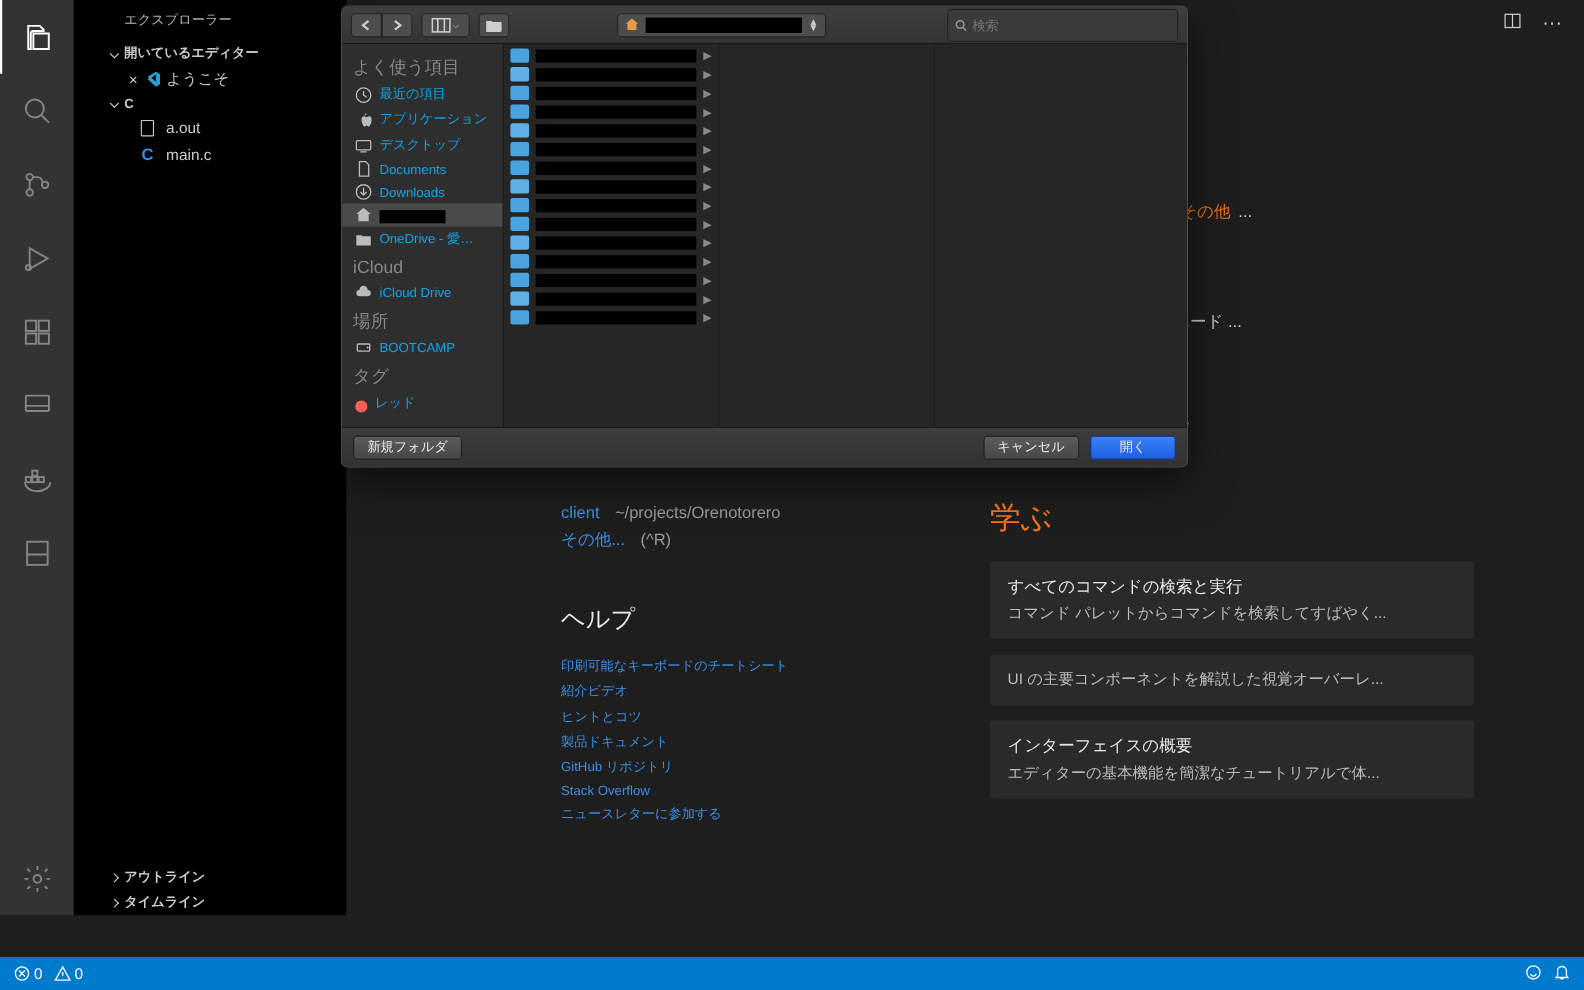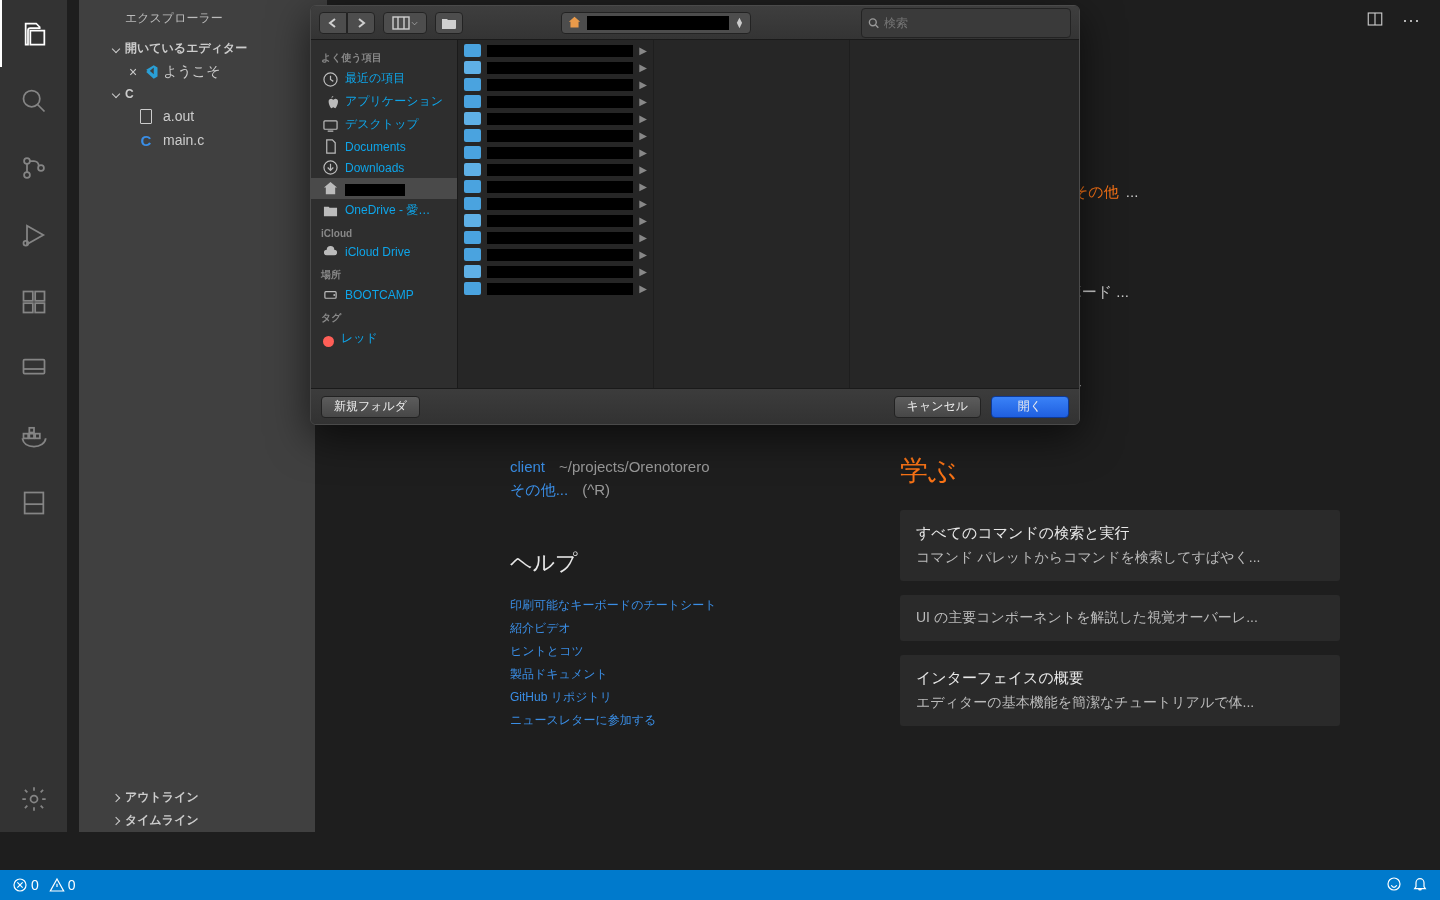--- a/index.html
+++ b/index.html
@@ -7,21 +7,21 @@
 
 
 .activitybar { position:absolute; left:0; top:0; width:67px; height:832px; background:#333333; display:flex; flex-direction:column; }
 .activitybar .top { flex:1; }
 .activitybar .icon { width:67px; height:67px; display:flex; align-items:center; justify-content:center; cursor:pointer; }
 .activitybar .icon svg { width:28px; height:28px; stroke:#858585; fill:none; stroke-width:1.5; }
 .activitybar .icon.active { border-left:2px solid #fff; }
 .activitybar .icon.active svg { stroke:#fff; }
 
 
-.sidebar { position:absolute; left:79px; top:0; width:248px; height:832px; background:#404040; color:#ccc;padding-left:28px; }
+.sidebar { position:absolute; left:67px; top:0; width:248px; height:832px; background:#000000; color:#ccc;padding-left:28px; }
 .sidebar-title { padding:10px 18px; font-size:12px; color:#bbb; }
 .section-header { display:flex; align-items:center; gap:4px; padding:3px 6px; font-size:12px; font-weight:700; color:#ccc; cursor:pointer; }
 .section-header .chev { display:inline-block; transform:rotate(45deg); border-right:1.5px solid #ccc; border-bottom:1.5px solid #ccc; width:6px; height:6px; margin-right:2px; }
 .file-item { display:flex; align-items:center; gap:8px; padding:3px 18px 3px 30px; font-size:14px; cursor:pointer; }
 .file-item.open { padding-left:22px; gap:4px; }
 .file-item .close-x { color:#ccc; font-size:14px; }
 .file-icon { width:18px; height:18px; display:inline-flex; align-items:center; justify-content:center; }
 .file-icon.vscode { color:#2a9fd6; }
 .file-icon.file { border:1.3px solid #ccc; width:12px; height:15px; border-radius:1px; }
 .file-icon.c { color:#3a8ee6; font-weight:800; font-size:15px; }
@@ -64,21 +64,21 @@
 .path-popup { flex:0 0 190px; height:22px; background:#4d4d4d; border:1px solid #232323; border-radius:4px; margin-left:90px; display:flex; align-items:center; padding:0 6px; gap:6px; }
 .path-popup .home-ic { width:13px; height:13px; }
 .path-popup .blk { flex:1; height:14px; background:#000; }
 .path-popup .updown { font-size:9px; color:#ccc; line-height:5px; }
 .search { flex:0 0 210px; height:30px; background:#3a3a3a; border:1px solid #232323; border-radius:4px; margin-left:auto; display:flex; align-items:center; padding:0 6px; gap:5px; }
 .search input { background:none; border:none; outline:none; color:#ccc; font-size:12px; width:100%; }
 .search svg { width:12px; height:12px; stroke:#999; fill:none; stroke-width:2; }
 
 .dialog-body { flex:1; display:flex; background:#262626; }
 .finder-sidebar { width:147px; background:#2e2e2e; border-right:1px solid #1a1a1a; padding:5px 0; font-size:12px; overflow:hidden; }
-.fs-header { color:#888; font-size:10px; padding:6px 10px 2px;font-weight:bold; }
+.fs-header { color:#888; font-size:16px; padding:6px 10px 2px; }
 .fs-item { display:flex; align-items:flex-end; gap:7px; padding:3px 6px 3px 12px; color:#0ea5e9; cursor:pointer; white-space:nowrap; overflow:hidden; text-overflow:ellipsis; }
 .fs-item.selected { background:#4a4a4a; }
 .fs-item svg, .fs-ic { width:15px; height:15px; flex-shrink:0; }
 .fs-tag-red { width:11px; height:11px; border-radius:50%; background:#ff5f57; }
 .fs-item .blk { width:60px; height:12px; background:#000; }
 
 .column-view { flex:1; display:flex; }
 .column { width:196px; border-right:1px solid #1e1e1e; padding-top:2px; }
 .col-item { display:flex; align-items:center; padding:2px 6px; gap:4px; font-size:12px; cursor:pointer; }
 .col-item .folder { width:17px; height:13px; background:#4aa3df; border-radius:2px; position:relative; }
@@ -210,20 +210,21 @@
 <div class="editor">
   <div style="height:395px"></div>
   <div class="recent-item"><a href="#">client</a><span class="path">~/projects/Orenotorero</span></div>
   <div class="recent-item"><a href="#">その他...</a><span class="path">(^R)</span></div>
   <div class="help-header">ヘルプ</div>
   <a class="help-link" href="#">印刷可能なキーボードのチートシート</a>
   <a class="help-link" href="#">紹介ビデオ</a>
   <a class="help-link" href="#">ヒントとコツ</a>
   <a class="help-link" href="#">製品ドキュメント</a>
   <a class="help-link" href="#">GitHub リポジトリ</a>
+  <a class="help-link" href="#">Stack Overflow</a>
   <a class="help-link" href="#">ニュースレターに参加する</a>
 </div>
 
 <div class="right-panel">
   <div style="height:135px"></div>
   <div class="right-row"><a href="#">PHP</a>, <a href="#">Azure</a><span>, Docker と </span><a href="#">その他</a><span> ...</span></div>
   <div style="height:65px"></div>
   <div class="right-row"><span>と </span><a href="#">その他</a><span> の設定とキーボード ...</span></div>
   <div style="height:62px"></div>
   <div class="right-row">の外観を自由に設定します</div>

